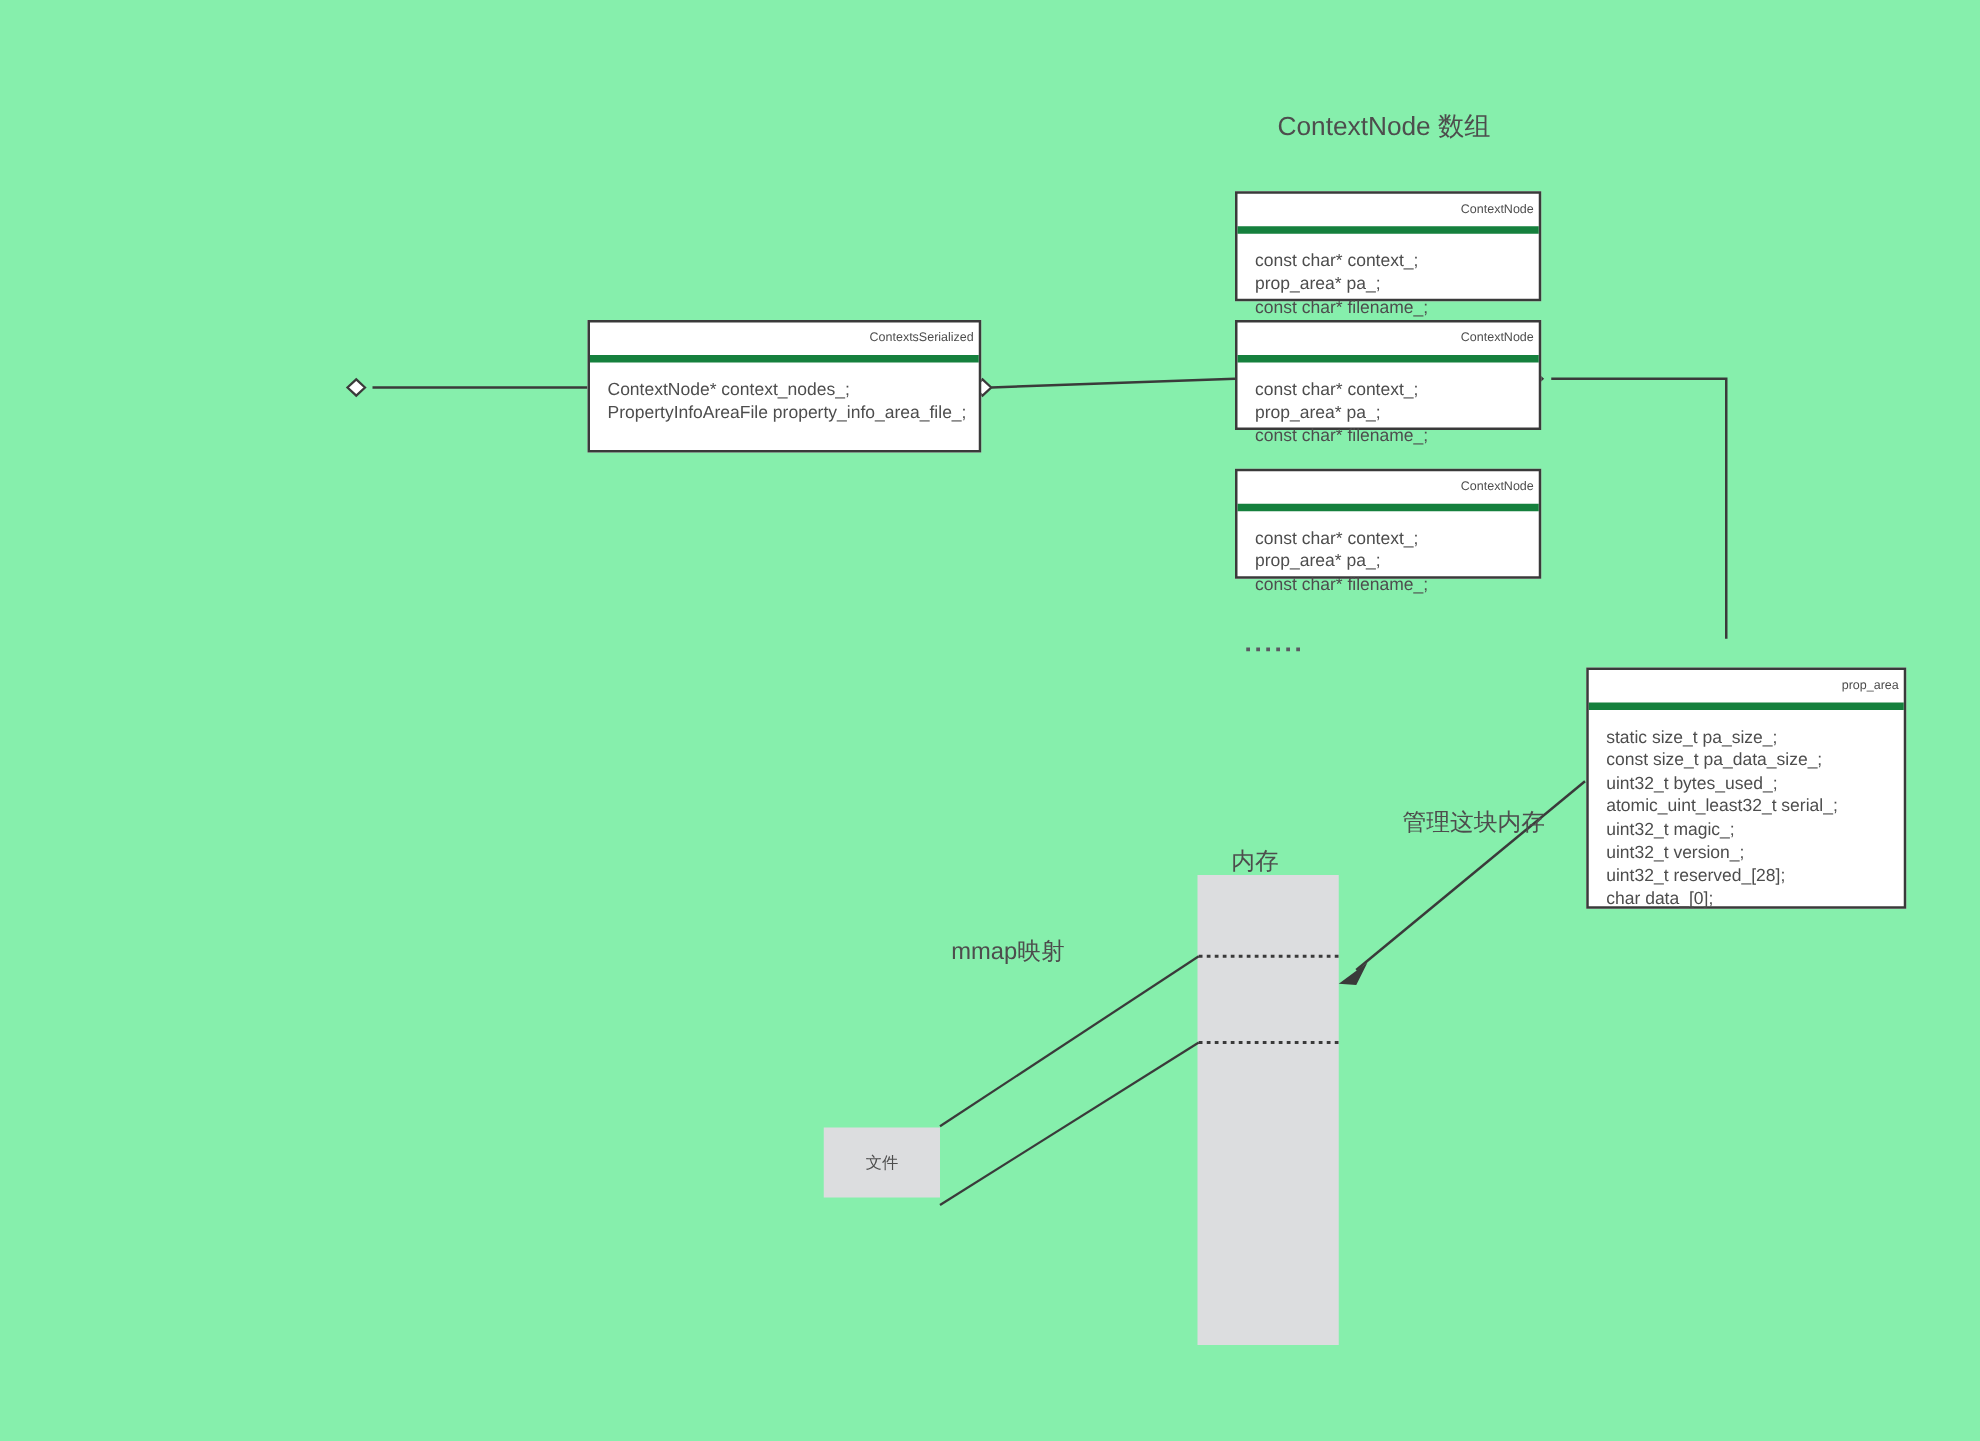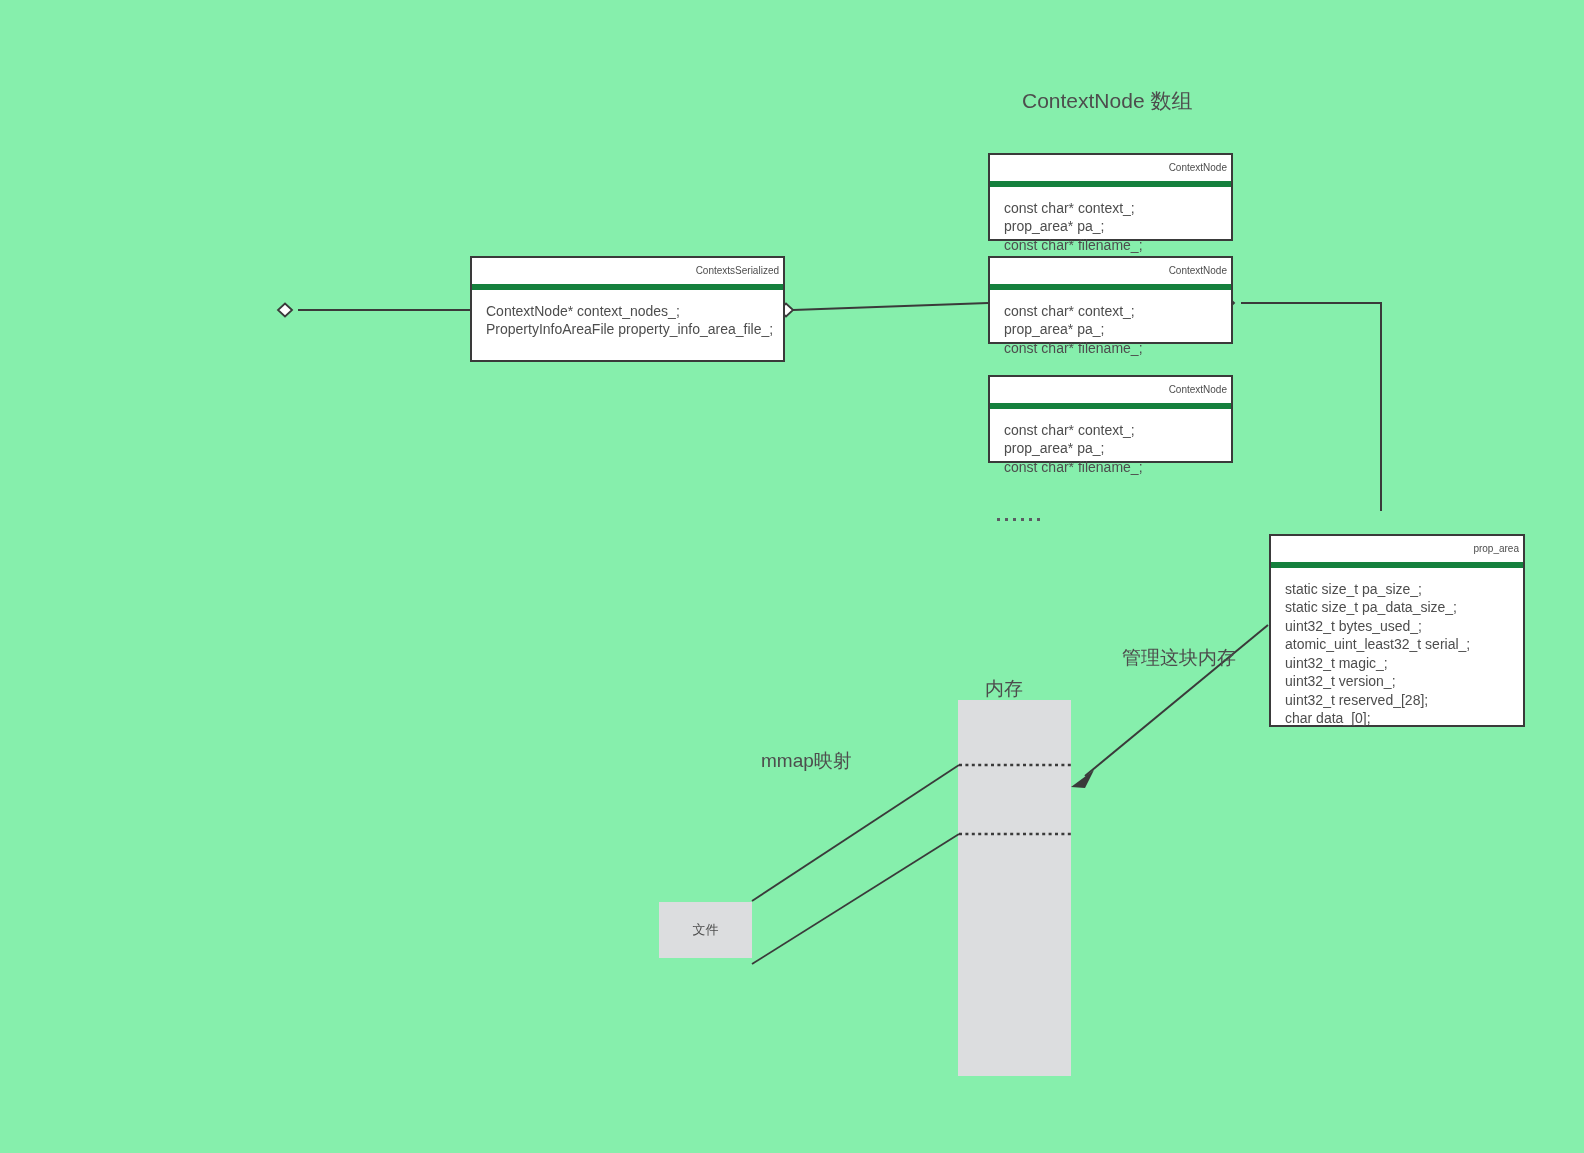--- a/index.html
+++ b/index.html
@@ -191,21 +191,21 @@
       <i></i>
       <i></i>
       <i></i>
       <i></i>
   </div>
 
   <div class="uml-box" style="left:1269px; top:511px; width:256px; height:193px;margin-top:23px;">
     <div class="uml-title">prop_area</div>
     <div class="uml-attrs">
       <div>static size_t pa_size_;</div>
-      <div>static size_t pa_data_size_;</div>
+      <div>const size_t pa_data_size_;</div>
       <div>uint32_t bytes_used_;</div>
       <div>atomic_uint_least32_t serial_;</div>
       <div>uint32_t magic_;</div>
       <div>uint32_t version_;</div>
       <div>uint32_t reserved_[28];</div>
       <div>char data_[0];</div>
     </div>
   </div>
 
   <div class="label label-mid" style="left:985px; top:676px;text-align:right;">内存</div>

